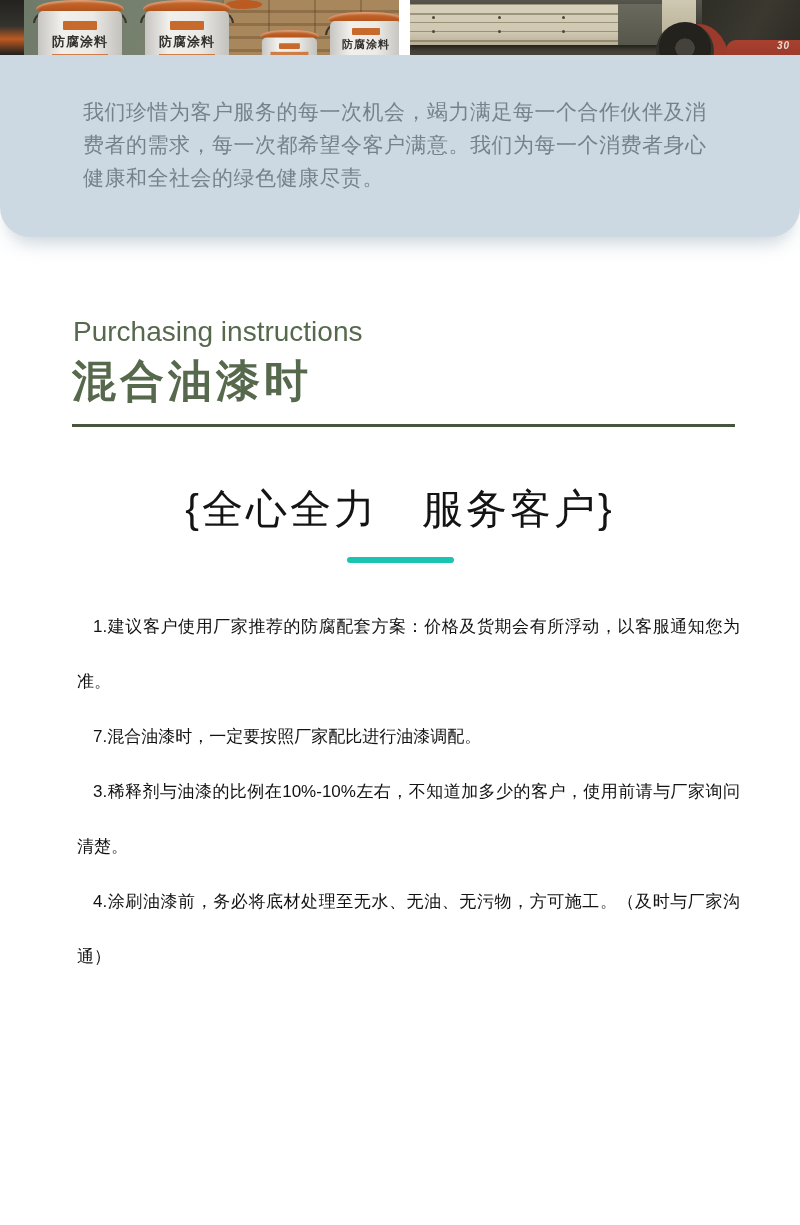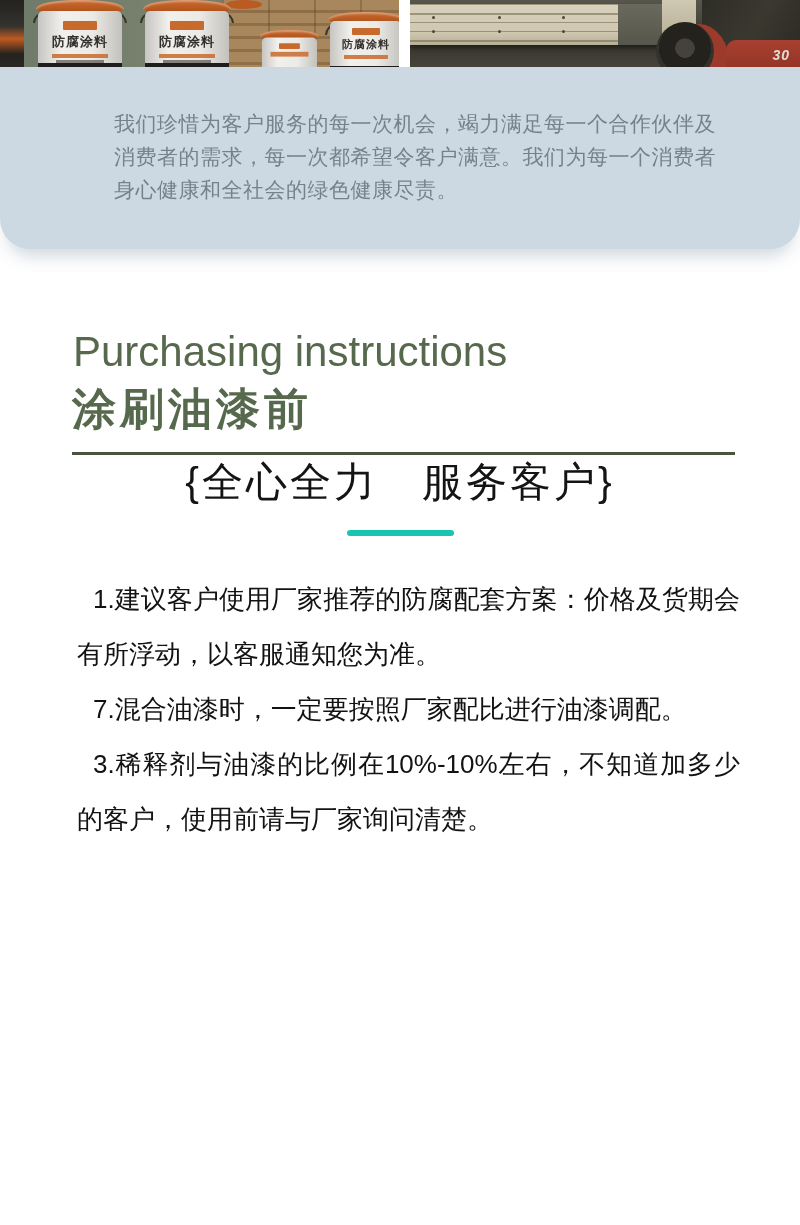--- a/index.html
+++ b/index.html
@@ -8,21 +8,21 @@
 
   .page {
     position: relative;
     width: 800px;
     height: 1225px;
     background: #ffffff;
     overflow: hidden;
   }
 
   
-  .photo-row { display: flex; gap: 11px; height: 67px; }
+  .photo-row { display: flex; gap: 11px; height: 55px; }
   .photo { position: relative; overflow: hidden; }
   .photo-left {
     width: 399px;
     background: linear-gradient(100deg, #6e7a68 0%, #77816e 40%, #6b765f 100%);
   }
   .wood {
     position: absolute; left: 222px; top: 0; width: 177px; height: 75px;
     background:
       repeating-linear-gradient(90deg, rgba(60,40,20,.25) 0 2px, transparent 2px 46px),
       repeating-linear-gradient(180deg, #a8875c 0 10px, #8f6f47 10px 13px);
@@ -95,73 +95,74 @@
     border-radius: 50%;
     background: radial-gradient(circle at 50% 45%, #44423a 0 22%, #23221d 23% 60%, #34332b 61% 100%);
   }
   .fork-red {
     position: absolute; left: 316px; top: 40px; width: 86px; height: 35px;
     background: linear-gradient(180deg, #a8402f 0%, #8e3326 100%);
     border-radius: 10px 4px 0 0;
   }
   .fork-num {
     position: absolute; right: 10px; bottom: 4px;
-    color: #e3ddd4; font-size: 14px; font-weight: bold; font-style: italic;
+    color: #e3ddd4; font-size: 10px; font-weight: bold; font-style: italic;
     letter-spacing: 1px;
   }
 
   
   .quote-box {
     width: 800px; height: 182px;
     background: var(--quote-bg, #cdd9e2);
     border-radius: 0 0 30px 30px;
-    padding: 40px 78px 0 114px;
+    padding: 40px 78px 0 83px;
     box-shadow: 0 14px 18px -8px rgba(140, 160, 175, .45);
   }
   .quote-box p {
     font-size: 21px; line-height: 33px; letter-spacing: .5px;
     color: var(--quote-text, #76828b);
   }
 
   
   .title-en {
     margin: 79px 0 0 73px;
-    font-size: 42px; color: var(--title-green, #5d7053);
+    font-size: 28px; color: var(--title-green, #5d7053);
     letter-spacing: 0;
   }
   .title-zh {
     margin: 4px 0 0 72px;
     font-size: 44px; font-weight: bold; color: var(--title-green, #53664b);
     letter-spacing: 4px;
   }
   .divider {
     margin: 13px 0 0 72px;
     width: 663px; height: 3px;
     background: var(--divider, #49543f);
   }
 
   
   .slogan {
+    margin-top: 55px;
     text-align: center;
     font-size: 41px; font-weight: 300; color: #141414;
     letter-spacing: 3px;
   }
   .teal-bar {
     margin: 20px auto 0;
     width: 107px; height: 6px; border-radius: 3px;
     background: var(--accent-teal, #19c5b2);
   }
 
   
   .instructions {
     margin: 36px 60px 0 77px;
     width: 663px;
   }
   .instructions p {
-    font-size: 26px; line-height: 55px; color: #121212;
+    font-size: 17px; line-height: 55px; color: #121212;
     text-indent: 16px; text-align: justify;
   }
 </style>
 </head>
 <body>
 
 <div class="page">
 
   <div class="photo-row">
 
@@ -231,25 +232,26 @@
       <div class="fork-red"></div>
       <div class="fork-num">30</div>
     </div>
   </div>
 
   <div class="quote-box">
     <p>我们珍惜为客户服务的每一次机会，竭力满足每一个合作伙伴及消费者的需求，每一次都希望令客户满意。我们为每一个消费者身心健康和全社会的绿色健康尽责。</p>
   </div>
 
   <div class="title-en">Purchasing instructions</div>
-  <div class="title-zh">涂刷油漆前</div>
+  <div class="title-zh">混合油漆时</div>
   <div class="divider"></div>
 
   <div class="slogan">{全心全力　服务客户}</div>
   <div class="teal-bar"></div>
 
   <div class="instructions">
     <p>1.建议客户使用厂家推荐的防腐配套方案：价格及货期会有所浮动，以客服通知您为准。</p>
     <p>7.混合油漆时，一定要按照厂家配比进行油漆调配。</p>
     <p>3.稀释剂与油漆的比例在10%-10%左右，不知道加多少的客户，使用前请与厂家询问清楚。</p>
+    <p>4.涂刷油漆前，务必将底材处理至无水、无油、无污物，方可施工。（及时与厂家沟通）</p>
   </div>
 
 </div>
 
 </body></html>

